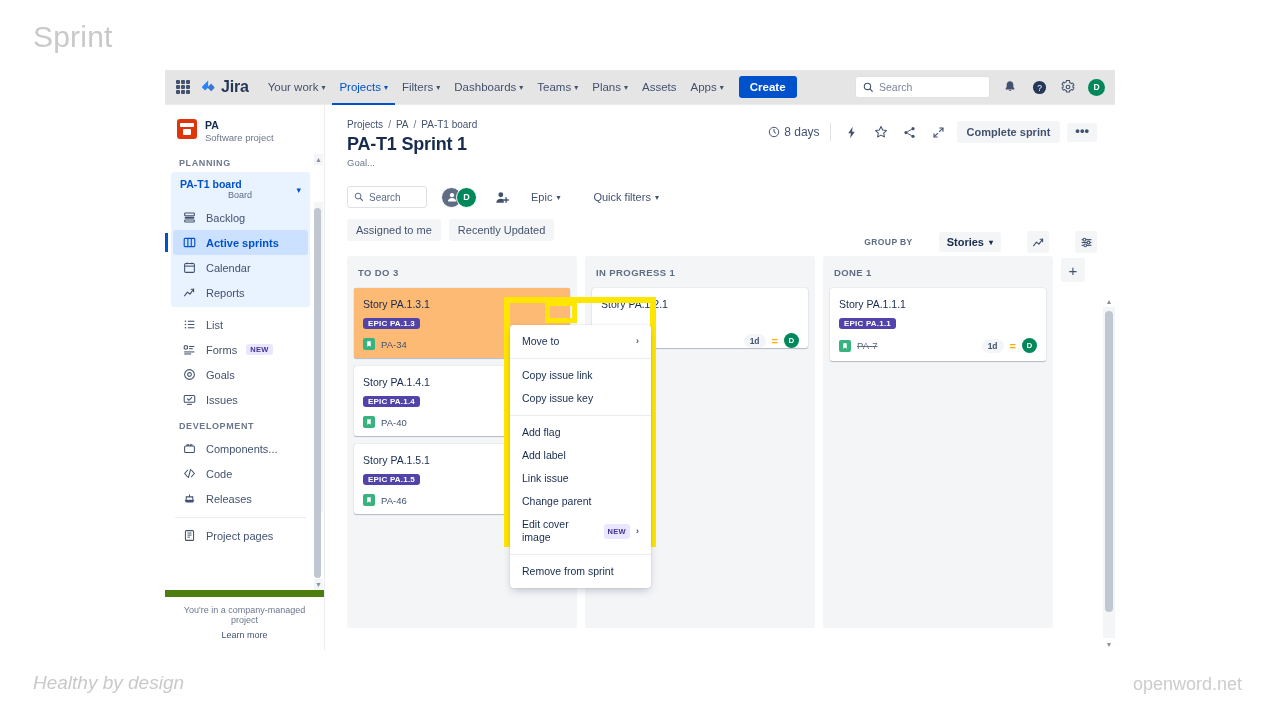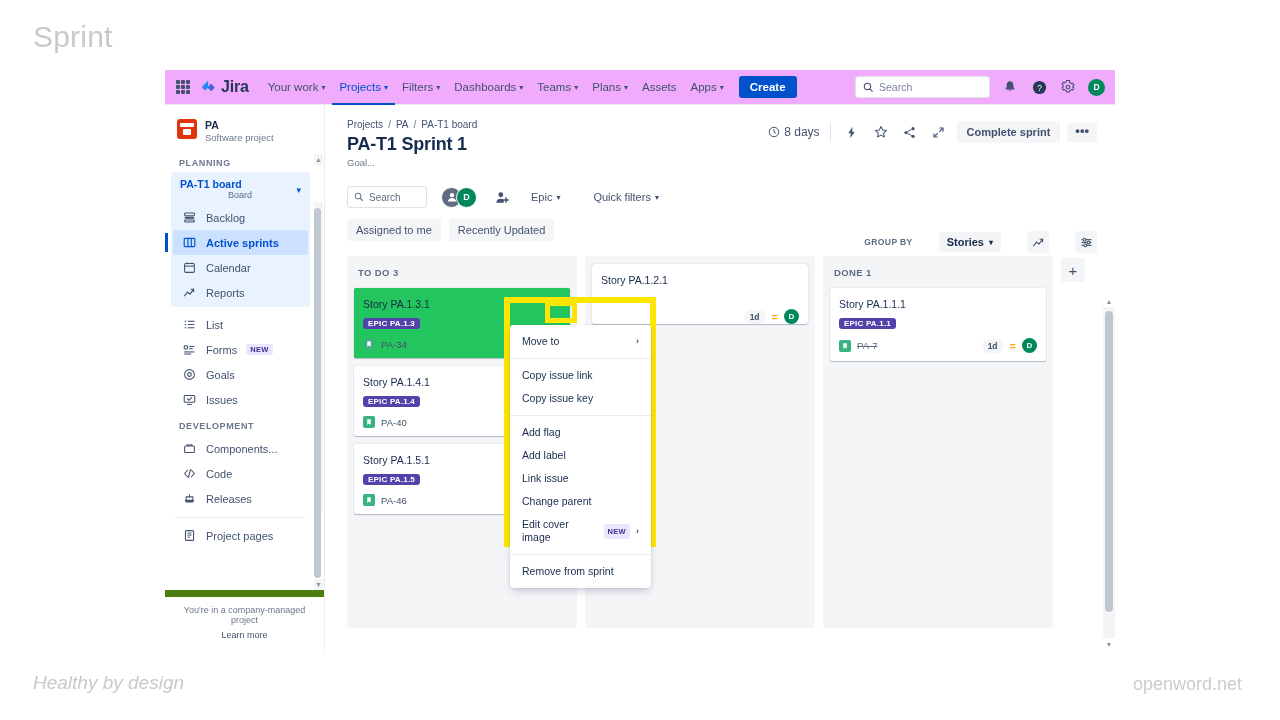--- a/index.html
+++ b/index.html
@@ -28,21 +28,21 @@
   
   .app{
     position:absolute; left:165px; top:70px; width:950px; height:580px;
     background:#fff; overflow:hidden;
   }
 
   
   .topnav{
     height:35px; display:flex; align-items:center;
     border-bottom:1px solid #ebecf0; padding:0 6px 0 10px;
-    background:#f0abfc; position:relative;
+    background:#e5e5e5; position:relative;
   }
   .grid-icon{ width:16px;height:16px;display:grid;grid-template-columns:repeat(3,1fr);
     grid-template-rows:repeat(3,1fr); gap:1.5px; padding:1px; cursor:pointer;}
   .grid-icon i{ background:#42526e; border-radius:1px; display:block;}
   .jira-logo{ display:flex; align-items:center; gap:4px; margin-left:9px; margin-right:12px;}
   .jira-mark{ width:17px; height:17px; position:relative; }
   .jira-word{ font-size:16px; font-weight:600; color:#253858; letter-spacing:-.2px;}
   .nav-item{
     font-size:11.5px; color:#42526e; padding:9px 7px; cursor:pointer;
     display:flex; align-items:flex-end; gap:3px; white-space:nowrap;
@@ -186,21 +186,21 @@
 
   
   .board{ display:flex; gap:8px; margin-top:15px; padding-right:16px;}
   .col{ width:230px; background:#f4f5f7; border-radius:3px; padding:8px 7px 6px 7px; height:372px;}
   .col-head{ font-size:9.5px; color:#5e6c84; font-weight:600; letter-spacing:.4px;
       padding:3px 4px 10px 4px; text-transform:uppercase;}
   .card{
     background:#fff; border-radius:2px; box-shadow:0 1px 1px rgba(9,30,66,.25),0 0 1px rgba(9,30,66,.31);
     padding:9px 9px 8px 9px; margin-bottom:8px; cursor:pointer; position:relative;
   }
-  .card.sel{ background:#22c55e; }
+  .card.sel{ background:#fdba74; }
   .card-title{ font-size:10.5px; color:#172b4d; line-height:14px;}
   .epic-badge{
     display:inline-block; background:#5243aa; color:#fff; font-size:8px; font-weight:700;
     padding:1px 5px; border-radius:3px; margin-top:7px; letter-spacing:.2px;
   }
   .card-foot{ display:flex; align-items:center; margin-top:8px; gap:6px;}
   .type-ic{
     width:12px;height:12px;border-radius:2px;background:#36b37e; flex:none; position:relative;
     display:flex; align-items:center; justify-content:center;
   }
@@ -680,20 +680,24 @@
                 <svg width="8" height="8" viewBox="0 0 16 16">
                     <path d="M4.5 2.5h7v11l-3.5-2.7-3.5 2.7z" fill="#fff"></path>
                   </svg>
               </span>
               <span class="key">PA-46</span>
             </div>
           </div>
         </div>
 
         <div class="col">
+          <div class="col-head">
+            <span>IN PROGRESS</span>
+            <span>1</span>
+          </div>
           <div class="card" style="height:60px;">
             <div class="card-title">Story PA.1.2.1</div>
             <div class="card-foot" style="margin-top:22px;">
               <span class="card-right">
                 <span class="est">1d</span>
                 <span class="prio">=</span>
                 <span class="card-av">D</span>
               </span>
             </div>
           </div>

